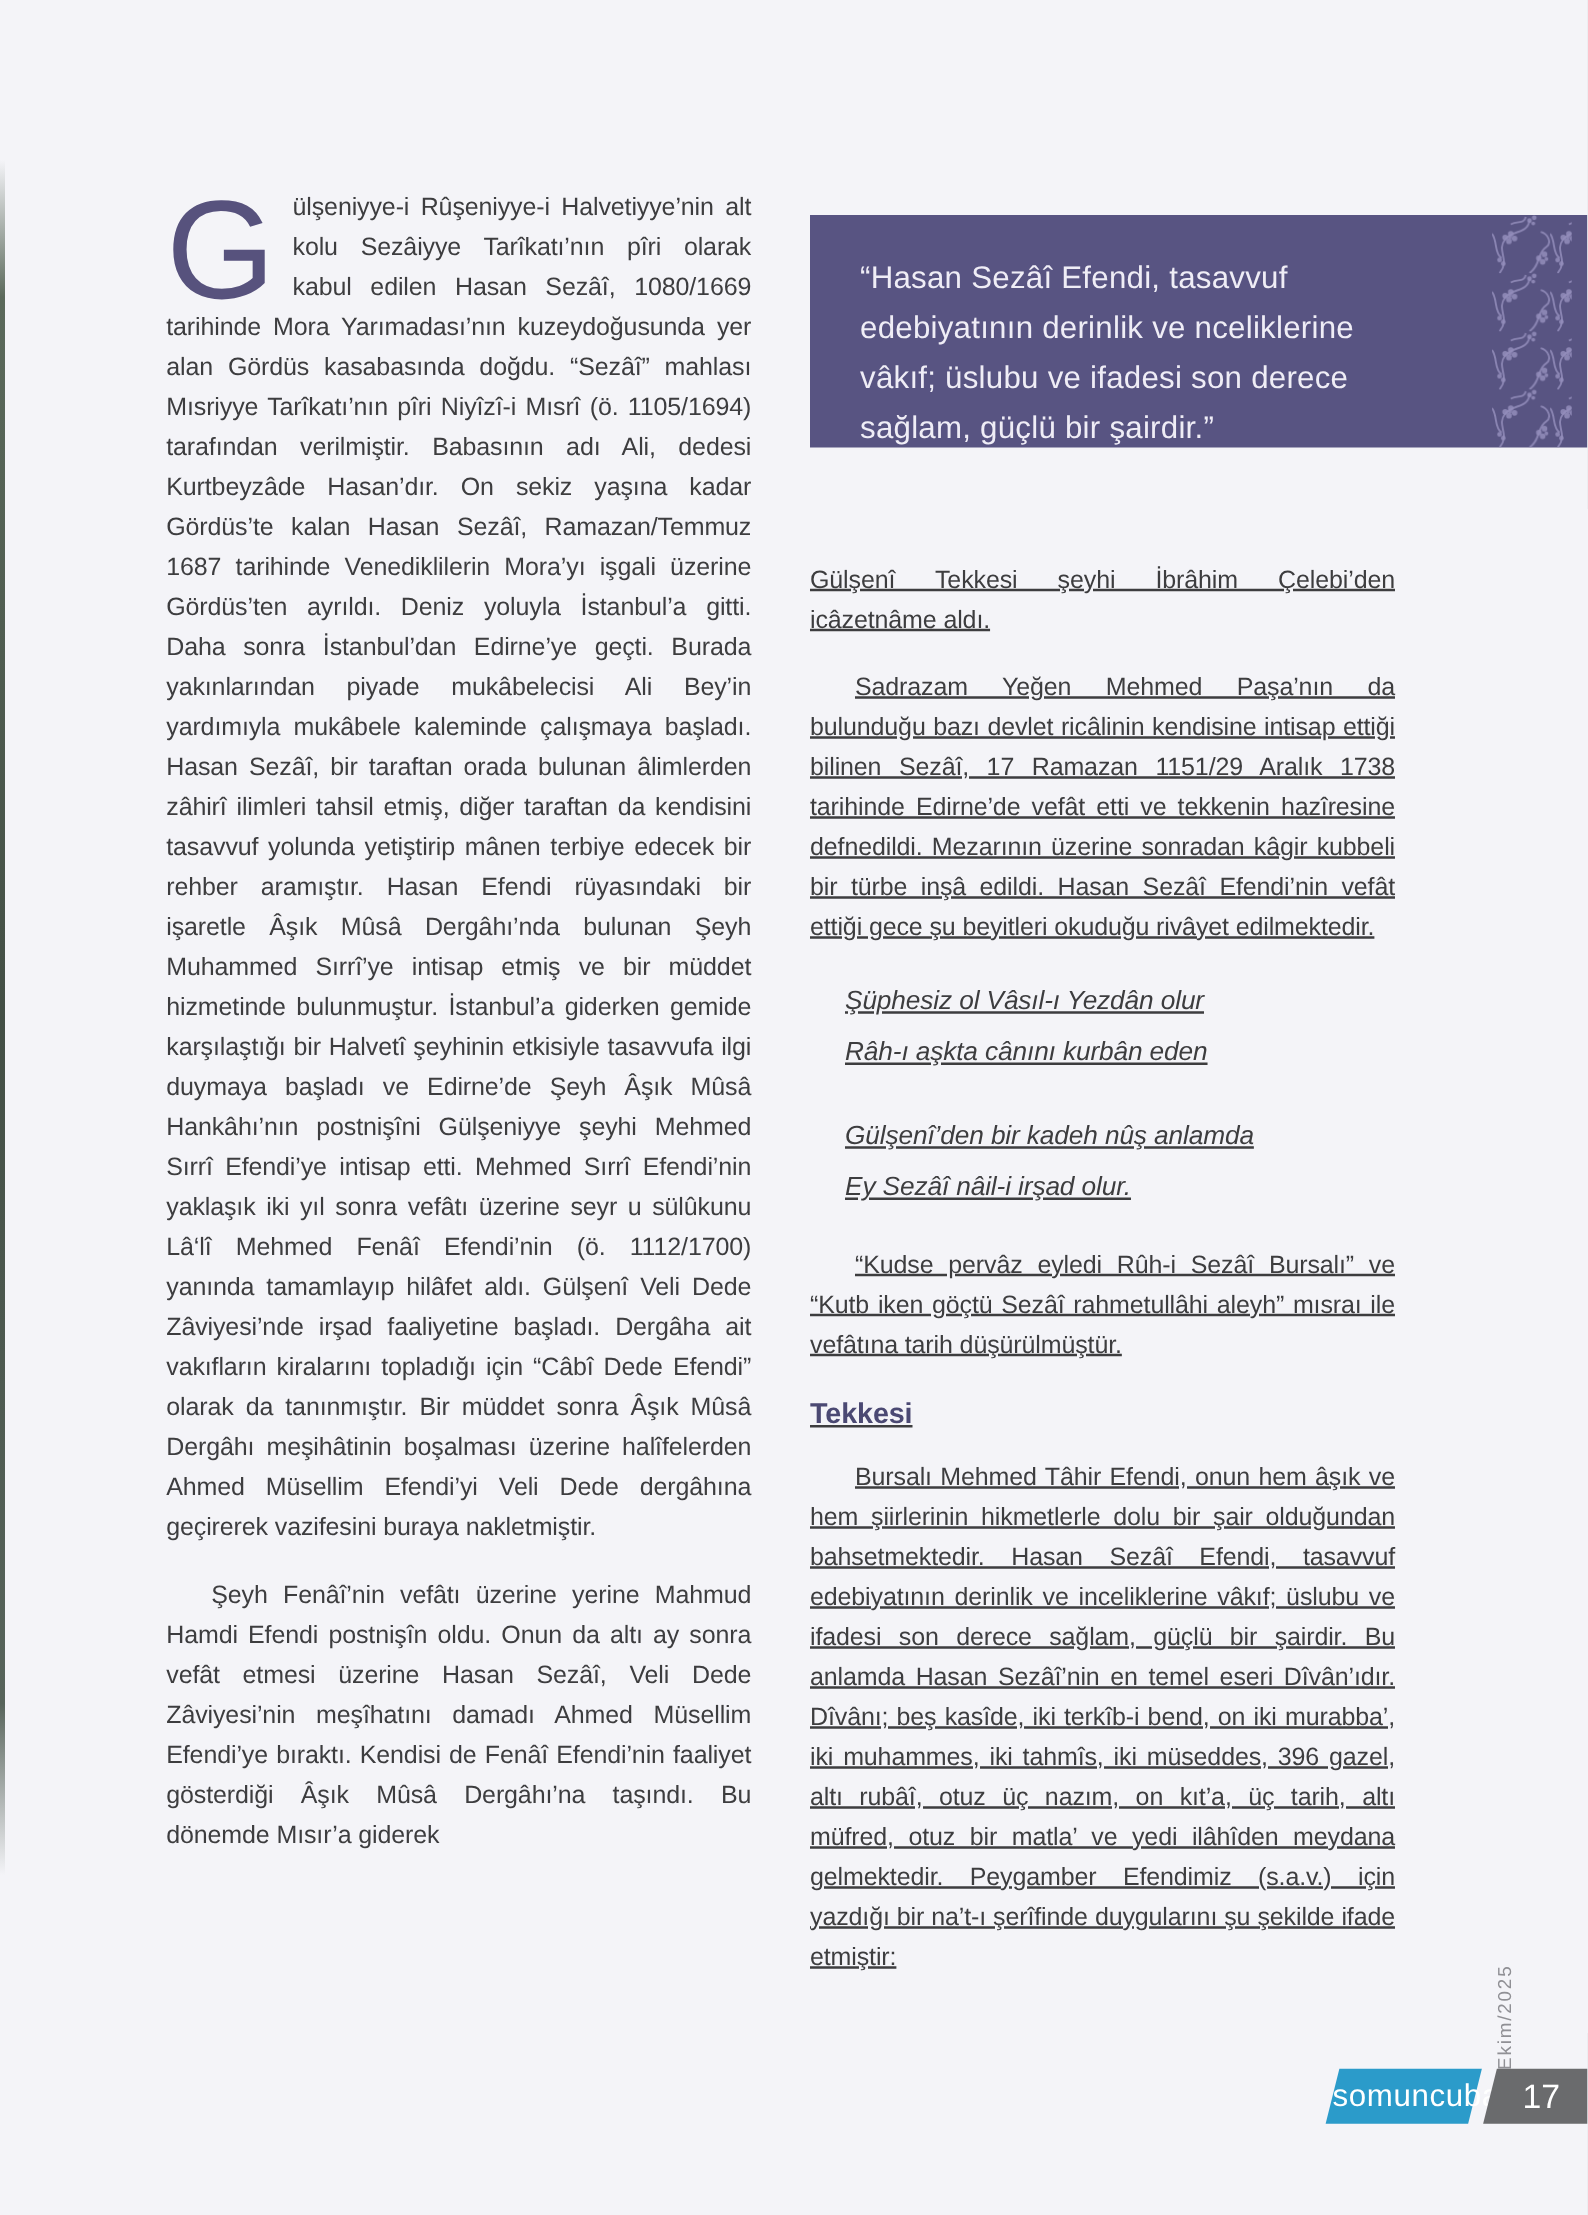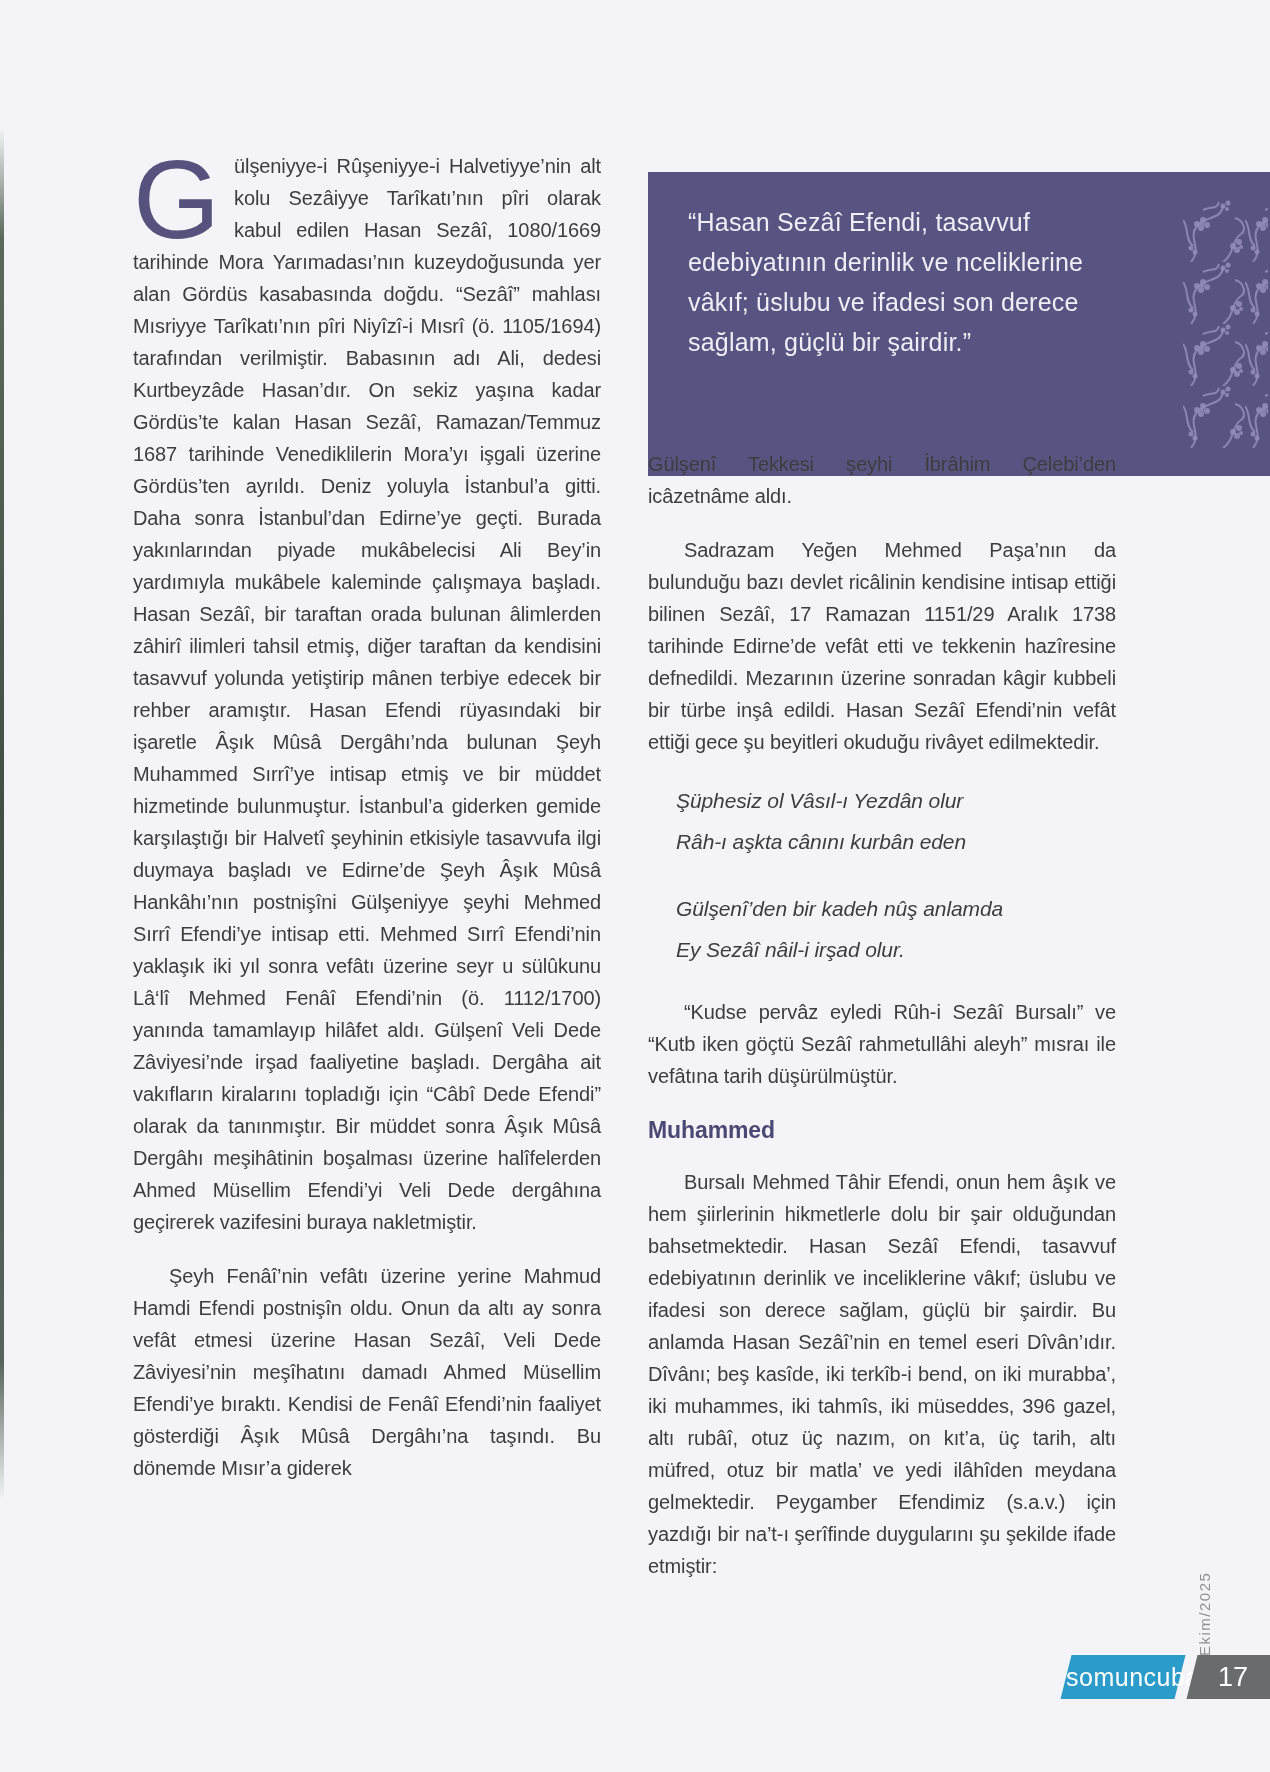--- a/index.html
+++ b/index.html
@@ -18,21 +18,21 @@
     opacity:.9;
   }
   
   .col{
     position:absolute;top:150px;width:468px;
     font-size:20px;line-height:32px;
     text-align:justify;
     letter-spacing:-0.1px;
   }
   #col-left{left:133px;}
-  #col-right{left:648px;top:448px;}
+  #col-right{left:648px;top:448px;text-decoration:underline;}
   .body-para{margin:0 0 22px 0;text-indent:36px;}
   .body-para.noindent{text-indent:0;}
   .dropcap{
     float:left;
     font-size:112px;line-height:84px;
     color:#57527d;
     margin:8px 14px 0 0;
     font-weight:400;
   }
   .sec-heading{
@@ -42,21 +42,21 @@
   }
   .poem{margin:14px 0 26px 0;padding-left:28px;}
   .poem-line{
     font-style:italic;
     font-size:21px;line-height:41px;
     text-align:left;
   }
   
   #quote-box{
     position:absolute;left:648px;top:172px;
-    width:622px;height:304px;
+    width:622px;height:186px;
     background:#585482;
   }
   #quote-text{
     position:absolute;left:40px;top:30px;width:455px;
     color:#efedf6;
     font-size:25px;line-height:40px;
     font-weight:400;letter-spacing:0.2px;
     text-align:left;
   }
   #quote-pattern{
@@ -145,21 +145,21 @@
       <p class="body-para">Sadrazam Yeğen Mehmed Paşa’nın da bulunduğu bazı devlet ricâlinin kendisine intisap ettiği bilinen Sezâî, 17 Ramazan 1151/29 Aralık 1738 tarihinde Edirne’de vefât etti ve tekkenin hazîresine defnedildi. Mezarının üzerine sonradan kâgir kubbeli bir türbe inşâ edildi.  Hasan Sezâî Efendi’nin vefât ettiği gece şu beyitleri okuduğu rivâyet edilmektedir.</p>
       <div class="poem">
         <div class="poem-line">Şüphesiz ol Vâsıl-ı Yezdân olur</div>
         <div class="poem-line">Râh-ı aşkta cânını kurbân eden</div>
       </div>
       <div class="poem">
         <div class="poem-line">Gülşenî’den bir kadeh nûş anlamda</div>
         <div class="poem-line">Ey Sezâî nâil-i irşad olur.</div>
       </div>
       <p class="body-para">“Kudse pervâz eyledi Rûh-i Sezâî Bursalı” ve “Kutb iken göçtü Sezâî rahmetullâhi aleyh” mısraı ile vefâtına tarih düşürülmüştür.</p>
-      <h3 class="sec-heading">Muhammed</h3>
+      <h3 class="sec-heading">Tekkesi</h3>
       <p class="body-para">Bursalı Mehmed Tâhir Efendi, onun hem âşık ve hem şiirlerinin hikmetlerle dolu bir şair olduğundan bahsetmektedir.  Hasan Sezâî Efendi, tasavvuf edebiyatının derinlik ve inceliklerine vâkıf; üslubu ve ifadesi son derece sağlam, güçlü bir şairdir.  Bu anlamda Hasan Sezâî’nin en temel eseri Dîvân’ıdır. Dîvânı; beş kasîde, iki terkîb-i bend, on iki murabba’, iki muhammes, iki tahmîs, iki müseddes, 396 gazel, altı rubâî, otuz üç nazım, on kıt’a, üç tarih, altı müfred, otuz bir matla’ ve yedi ilâhîden meydana gelmektedir.  Peygamber Efendimiz (s.a.v.) için yazdığı bir na’t-ı şerîfinde duygularını şu şekilde ifade etmiştir:</p>
     </div>
 
   <div id="issue-vertical">Ekim/2025</div>
   <div id="brand-plate">
     <span>somuncubaba</span>
   </div>
   <div id="pageno-plate">
     <span>17</span>
   </div>

